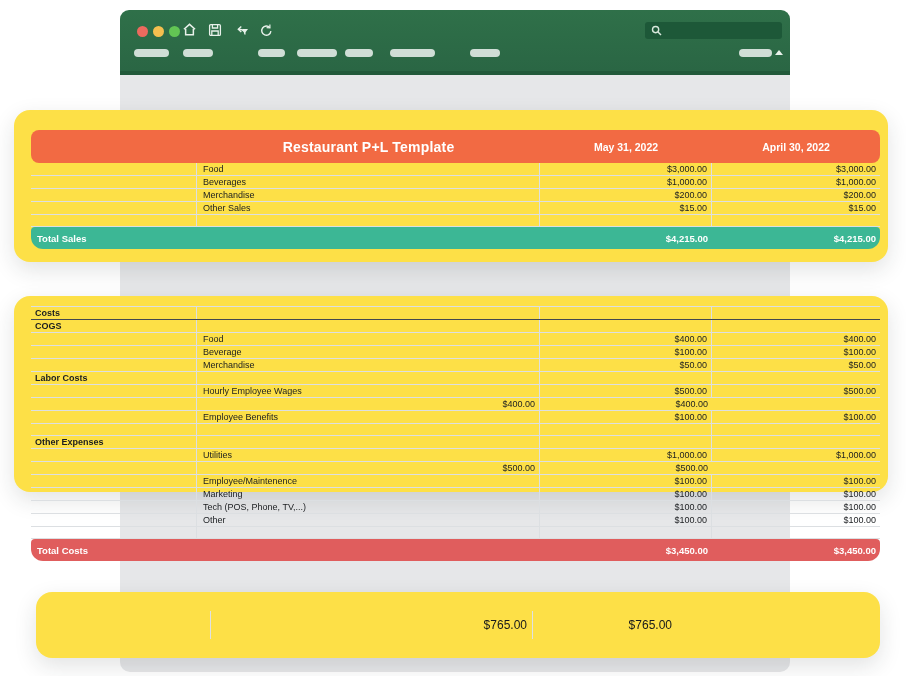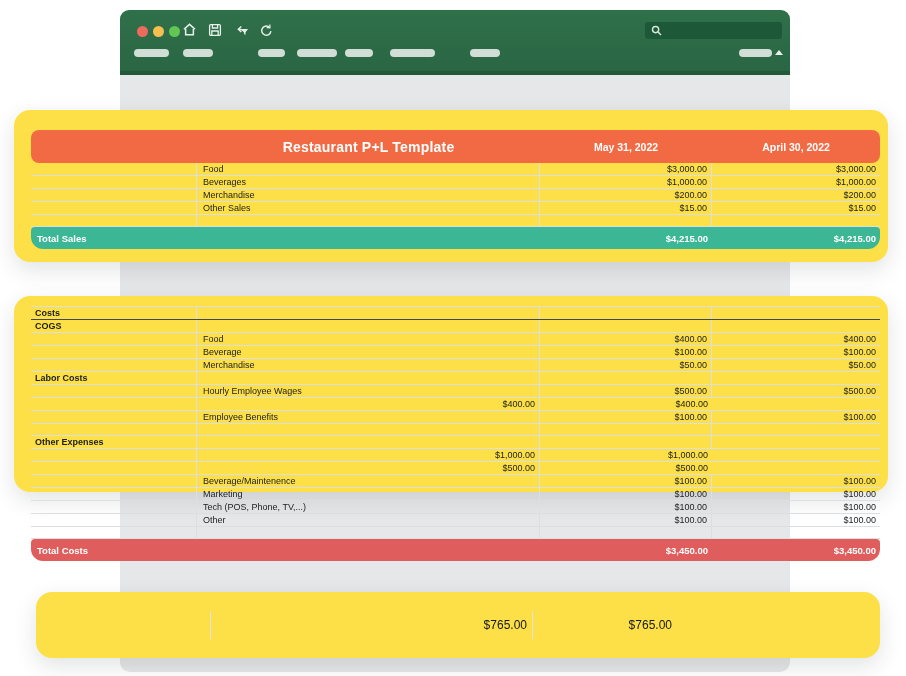--- a/index.html
+++ b/index.html
@@ -244,31 +244,32 @@
     <div class="c c4 num"></div>
   </div>
         <div class="t-row section">
     <div class="c c1">Other Expenses</div>
     <div class="c c2"></div>
     <div class="c c3 num"></div>
     <div class="c c4 num"></div>
   </div>
         <div class="t-row">
     <div class="c c1"></div>
+    <div class="c c2">Utilities</div>
     <div class="c c3 num">$1,000.00</div>
     <div class="c c4 num">$1,000.00</div>
   </div>
         <div class="t-row">
     <div class="c c1"></div>
     <div class="c c3 num">$500.00</div>
     <div class="c c4 num">$500.00</div>
   </div>
         <div class="t-row">
     <div class="c c1"></div>
-    <div class="c c2">Beverage/Maintenence</div>
+    <div class="c c2">Employee/Maintenence</div>
     <div class="c c3 num">$100.00</div>
     <div class="c c4 num">$100.00</div>
   </div>
         <div class="t-row">
     <div class="c c1"></div>
     <div class="c c2">Marketing</div>
     <div class="c c3 num">$100.00</div>
     <div class="c c4 num">$100.00</div>
   </div>
         <div class="t-row">

